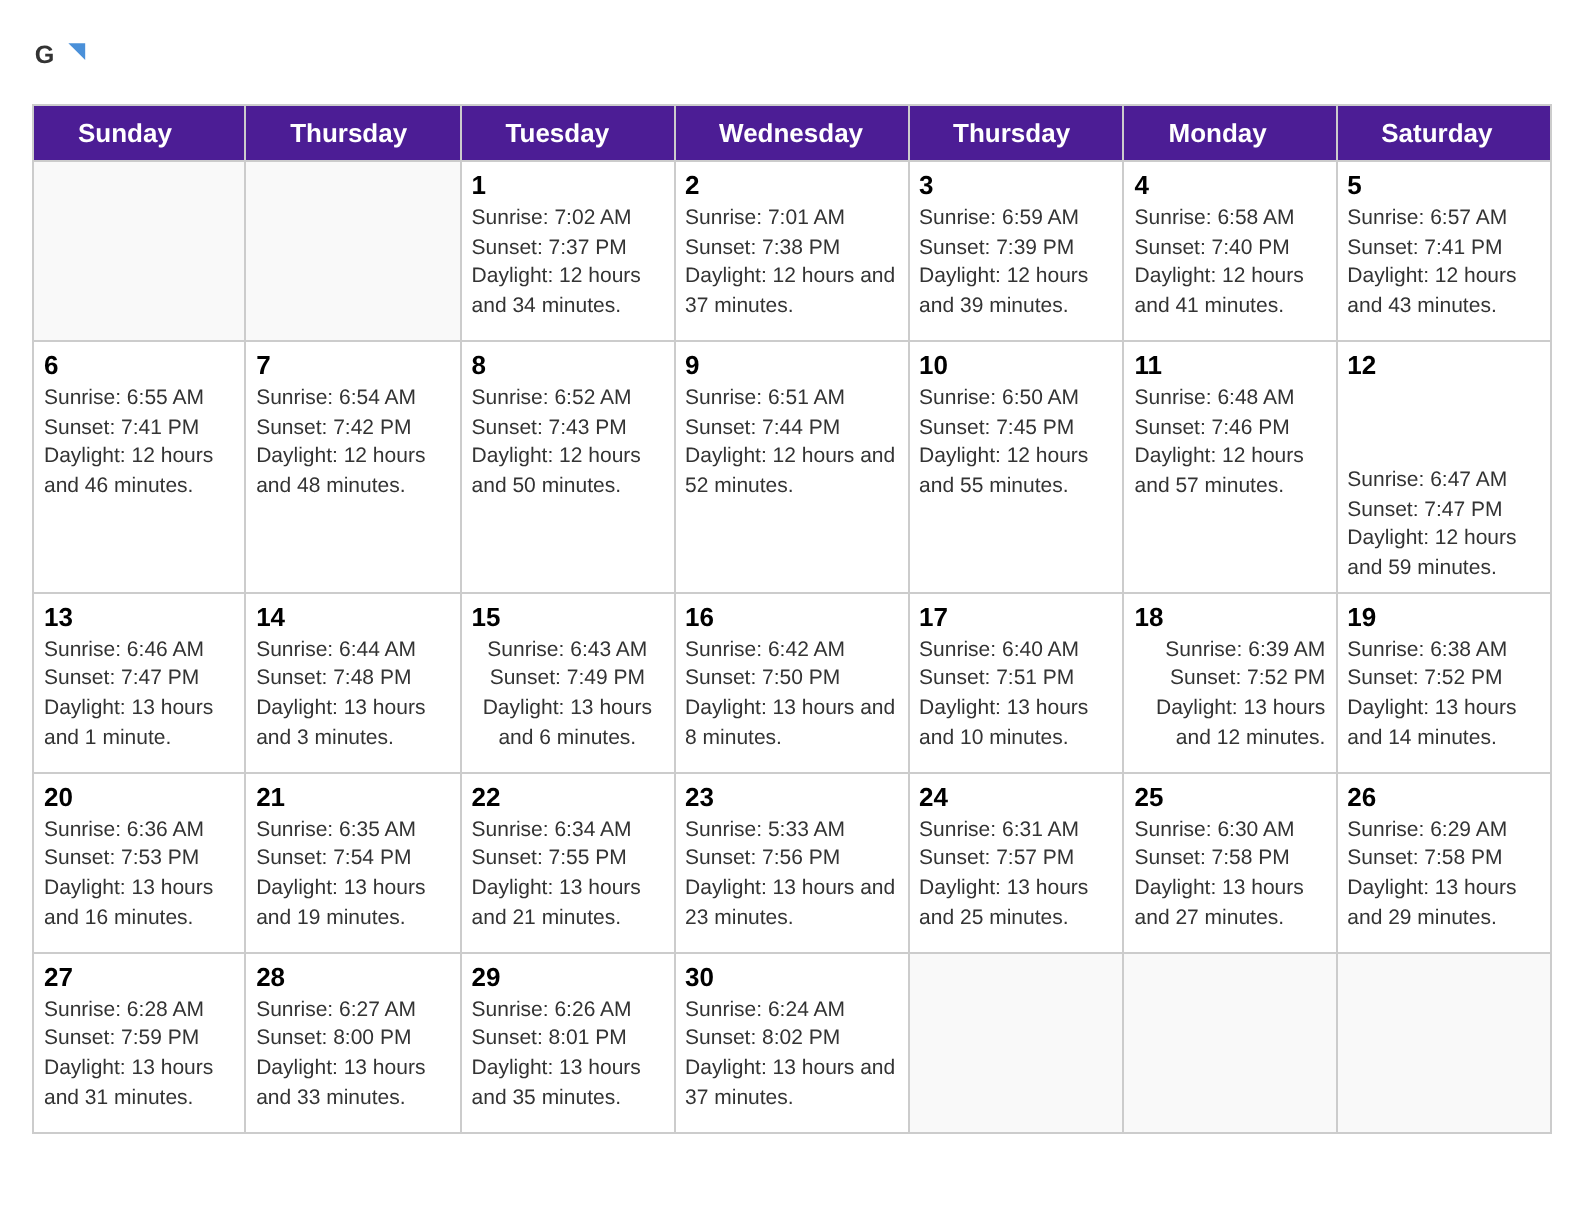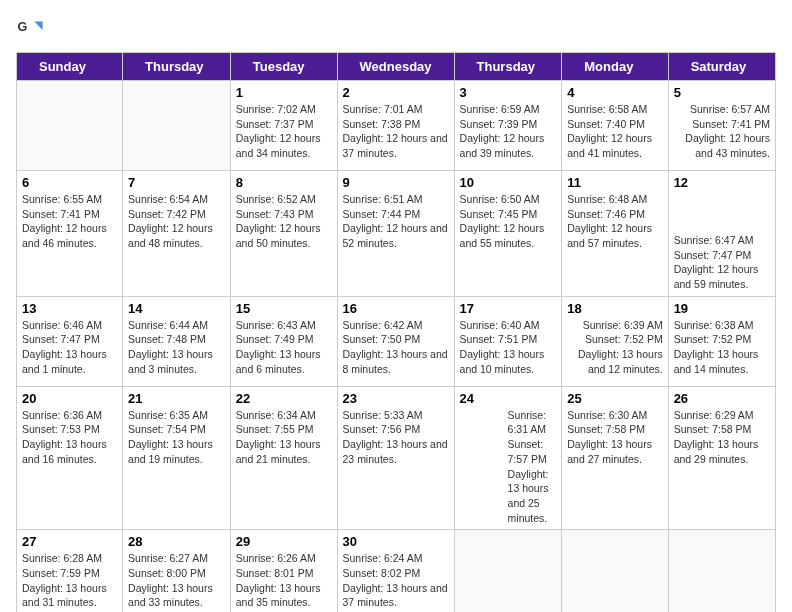--- a/index.html
+++ b/index.html
@@ -130,21 +130,21 @@
 Daylight: 12 hours and 39 minutes.</div>
         </td>
         <td>
           <span class="day-number">4</span>
           <div class="day-info" style="white-space: pre-line;">Sunrise: 6:58 AM
 Sunset: 7:40 PM
 Daylight: 12 hours and 41 minutes.</div>
         </td>
         <td>
           <span class="day-number">5</span>
-          <div class="day-info" style="white-space: pre-line; text-align: right;">Sunrise: 6:57 AM
+          <div class="day-info" style="white-space: pre-line;">Sunrise: 6:57 AM
 Sunset: 7:41 PM
 Daylight: 12 hours and 43 minutes.</div>
         </td>
       </tr>
       <tr>
         <td>
           <span class="day-number">6</span>
           <div class="day-info" style="white-space: pre-line;">Sunrise: 6:55 AM
 Sunset: 7:41 PM
 Daylight: 12 hours and 46 minutes.</div>
@@ -194,21 +194,21 @@
 Daylight: 13 hours and 1 minute.</div>
         </td>
         <td>
           <span class="day-number">14</span>
           <div class="day-info" style="white-space: pre-line;">Sunrise: 6:44 AM
 Sunset: 7:48 PM
 Daylight: 13 hours and 3 minutes.</div>
         </td>
         <td>
           <span class="day-number">15</span>
-          <div class="day-info" style="white-space: pre-line;">Sunrise: 6:43 AM
+          <div class="day-info" style="white-space: pre-line; text-align: center;">Sunrise: 6:43 AM
 Sunset: 7:49 PM
 Daylight: 13 hours and 6 minutes.</div>
         </td>
         <td>
           <span class="day-number">16</span>
           <div class="day-info" style="white-space: pre-line;">Sunrise: 6:42 AM
 Sunset: 7:50 PM
 Daylight: 13 hours and 8 minutes.</div>
         </td>
         <td>
@@ -250,21 +250,21 @@
 Daylight: 13 hours and 21 minutes.</div>
         </td>
         <td>
           <span class="day-number">23</span>
           <div class="day-info" style="white-space: pre-line;">Sunrise: 5:33 AM
 Sunset: 7:56 PM
 Daylight: 13 hours and 23 minutes.</div>
         </td>
         <td>
           <span class="day-number">24</span>
-          <div class="day-info" style="white-space: pre-line; margin-left: 48px;">Sunrise: 6:31 AM
+          <div class="day-info" style="white-space: pre-line;">Sunrise: 6:31 AM
 Sunset: 7:57 PM
 Daylight: 13 hours and 25 minutes.</div>
         </td>
         <td>
           <span class="day-number">25</span>
           <div class="day-info" style="white-space: pre-line;">Sunrise: 6:30 AM
 Sunset: 7:58 PM
 Daylight: 13 hours and 27 minutes.</div>
         </td>
         <td>

